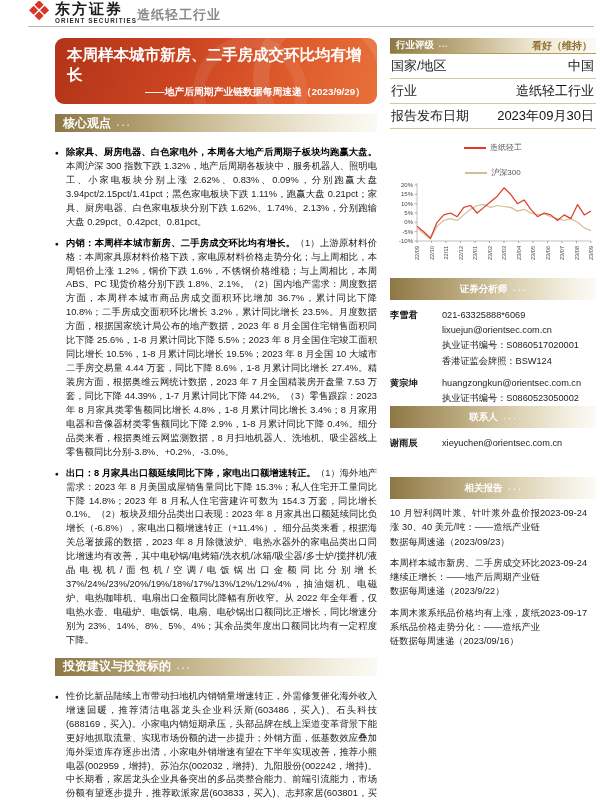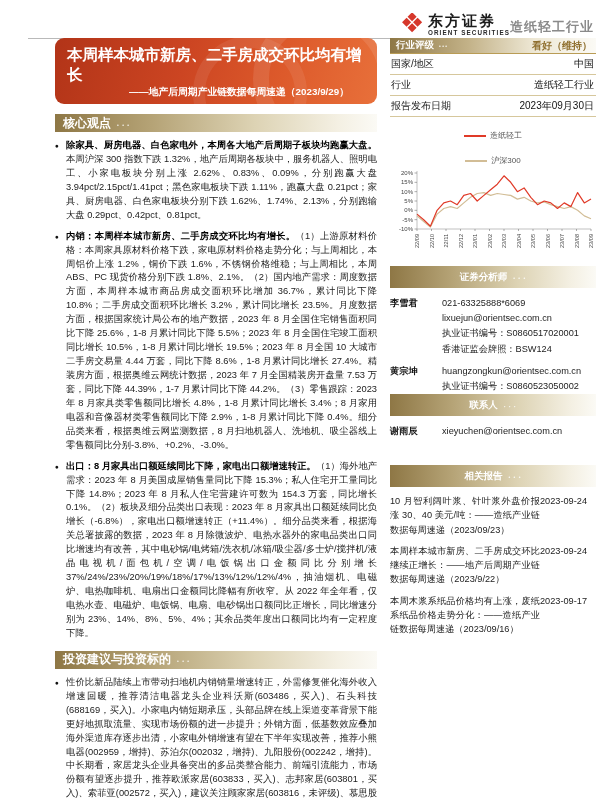--- a/index.html
+++ b/index.html
@@ -1,64 +1,64 @@
 <!DOCTYPE html>
 <html><head>
 <meta charset="utf-8">
 <style>
   html,body{margin:0;padding:0;background:#ffffff;}
   .page{position:relative;width:600px;height:800px;background:#fff;overflow:hidden;
         font-family:"Liberation Sans","DejaVu Sans",sans-serif;color:#1a1a1a;}
 
   
-  .hdr{position:absolute;top:12px;left:28px;right:6px;height:27px;border-bottom:1px solid #b9b9b9;
-       display:flex;justify-content:flex-end;align-items:flex-end;padding-bottom:2px;box-sizing:border-box;}
+  .hdr{position:absolute;top:0;left:28px;right:6px;height:27px;border-bottom:1px solid #b9b9b9;
+       display:flex;justify-content:flex-start;align-items:flex-end;padding-bottom:2px;box-sizing:border-box;}
   .brand{display:flex;align-items:center;gap:5px;}
   .brand .cn{font-size:15px;font-weight:bold;color:#1c1c1c;letter-spacing:2px;line-height:1;}
   .brand .en{font-size:6.3px;color:#2a2a2a;letter-spacing:1.1px;line-height:1;margin-top:2px;font-weight:bold;}
   .sector{font-size:13px;font-weight:bold;color:#8a8a8a;letter-spacing:1px;}
 
   
   .main{position:absolute;top:38px;left:55px;right:4px;display:flex;gap:13px;}
   .lcol{width:322px;flex:none;}
   .rcol{width:206px;flex:none;}
 
   
   .banner{position:relative;height:66px;border-radius:9px;overflow:hidden;box-sizing:border-box;
           background:linear-gradient(105deg,#b23418 0%,#cc4522 40%,#dd5a2b 70%,#e8703a 100%);
           color:#fff;padding:7px 12px 6px;}
   .banner::before{content:"";position:absolute;right:-18px;top:-30px;width:110px;height:110px;border-radius:50%;
           border:16px solid rgba(255,255,255,0.10);}
   .banner::after{content:"";position:absolute;right:70px;bottom:-46px;width:90px;height:90px;border-radius:50%;
           border:12px solid rgba(255,255,255,0.08);}
   .banner .ttl{font-size:15.5px;font-weight:bold;line-height:1.32;position:relative;z-index:2;}
-  .banner .sub{position:absolute;right:28px;bottom:5px;font-size:9.8px;font-weight:bold;z-index:2;}
+  .banner .sub{position:absolute;right:12px;bottom:5px;font-size:9.8px;font-weight:bold;z-index:2;}
 
   
   .gbar{background:linear-gradient(90deg,#8e7745 0%,#b5a376 30%,#ddd3b4 62%,#f4f0e3 88%,#fbfaf5 100%);
         color:#fff;font-weight:bold;display:flex;align-items:center;box-sizing:border-box;}
   .gbar.big{height:18px;font-size:12px;padding:0 8px;margin-top:10px;}
   .gbar.small{height:22px;font-size:9.5px;padding:4px 6px;justify-content:center;}
   .gbar .dots::after{content:"• • •";font-size:5px;color:rgba(255,255,255,0.85);margin-left:6px;letter-spacing:1px;}
 
   
-  .blist{margin-top:0;}
+  .blist{margin-top:14px;}
   .bullet{display:flex;margin-top:7px;}
   .bullet .dot{flex:none;width:11px;font-size:6.5px;line-height:14px;color:#111;}
   .bullet p{margin:0;font-size:9.3px;line-height:1.5;text-align:justify;color:#1a1a1a;}
   .bullet p b{color:#000;}
 
   
   .rate-head{height:16px;display:flex;align-items:center;box-sizing:border-box;padding:0 4px 0 6px;
         background:linear-gradient(90deg,#8e7745 0%,#c3b288 38%,#eee8d5 70%,#fbfaf5 100%);
         border-bottom:1px solid #b99c55;}
   .rate-head .lbl{color:#fff;font-weight:bold;font-size:9.5px;}
   .rate-head .lbl .dots2::after{content:"• • •";font-size:5px;color:rgba(255,255,255,0.85);margin-left:5px;}
   .rate-head .val{margin-left:auto;color:#8f6f2e;font-weight:bold;font-size:10px;}
-  .irow{display:flex;justify-content:space-between;align-items:center;font-size:10px;
+  .irow{display:flex;justify-content:space-between;align-items:center;font-size:13px;
         padding:3px 2px 3px 1px;border-bottom:1px solid #d5c副89f;}
   .irow{border-bottom:1px solid #d6c79c;}
   .irow .k{color:#222;}
   .irow .v{color:#111;}
 
   
   .chart-wrap{margin-top:13px;}
   .legend{display:flex;justify-content:center;gap:14px;align-items:center;flex-direction:column;}
   .legend .item{display:flex;align-items:center;gap:4px;font-size:8px;color:#555;}
   .legend .sw{width:22px;height:2px;}

